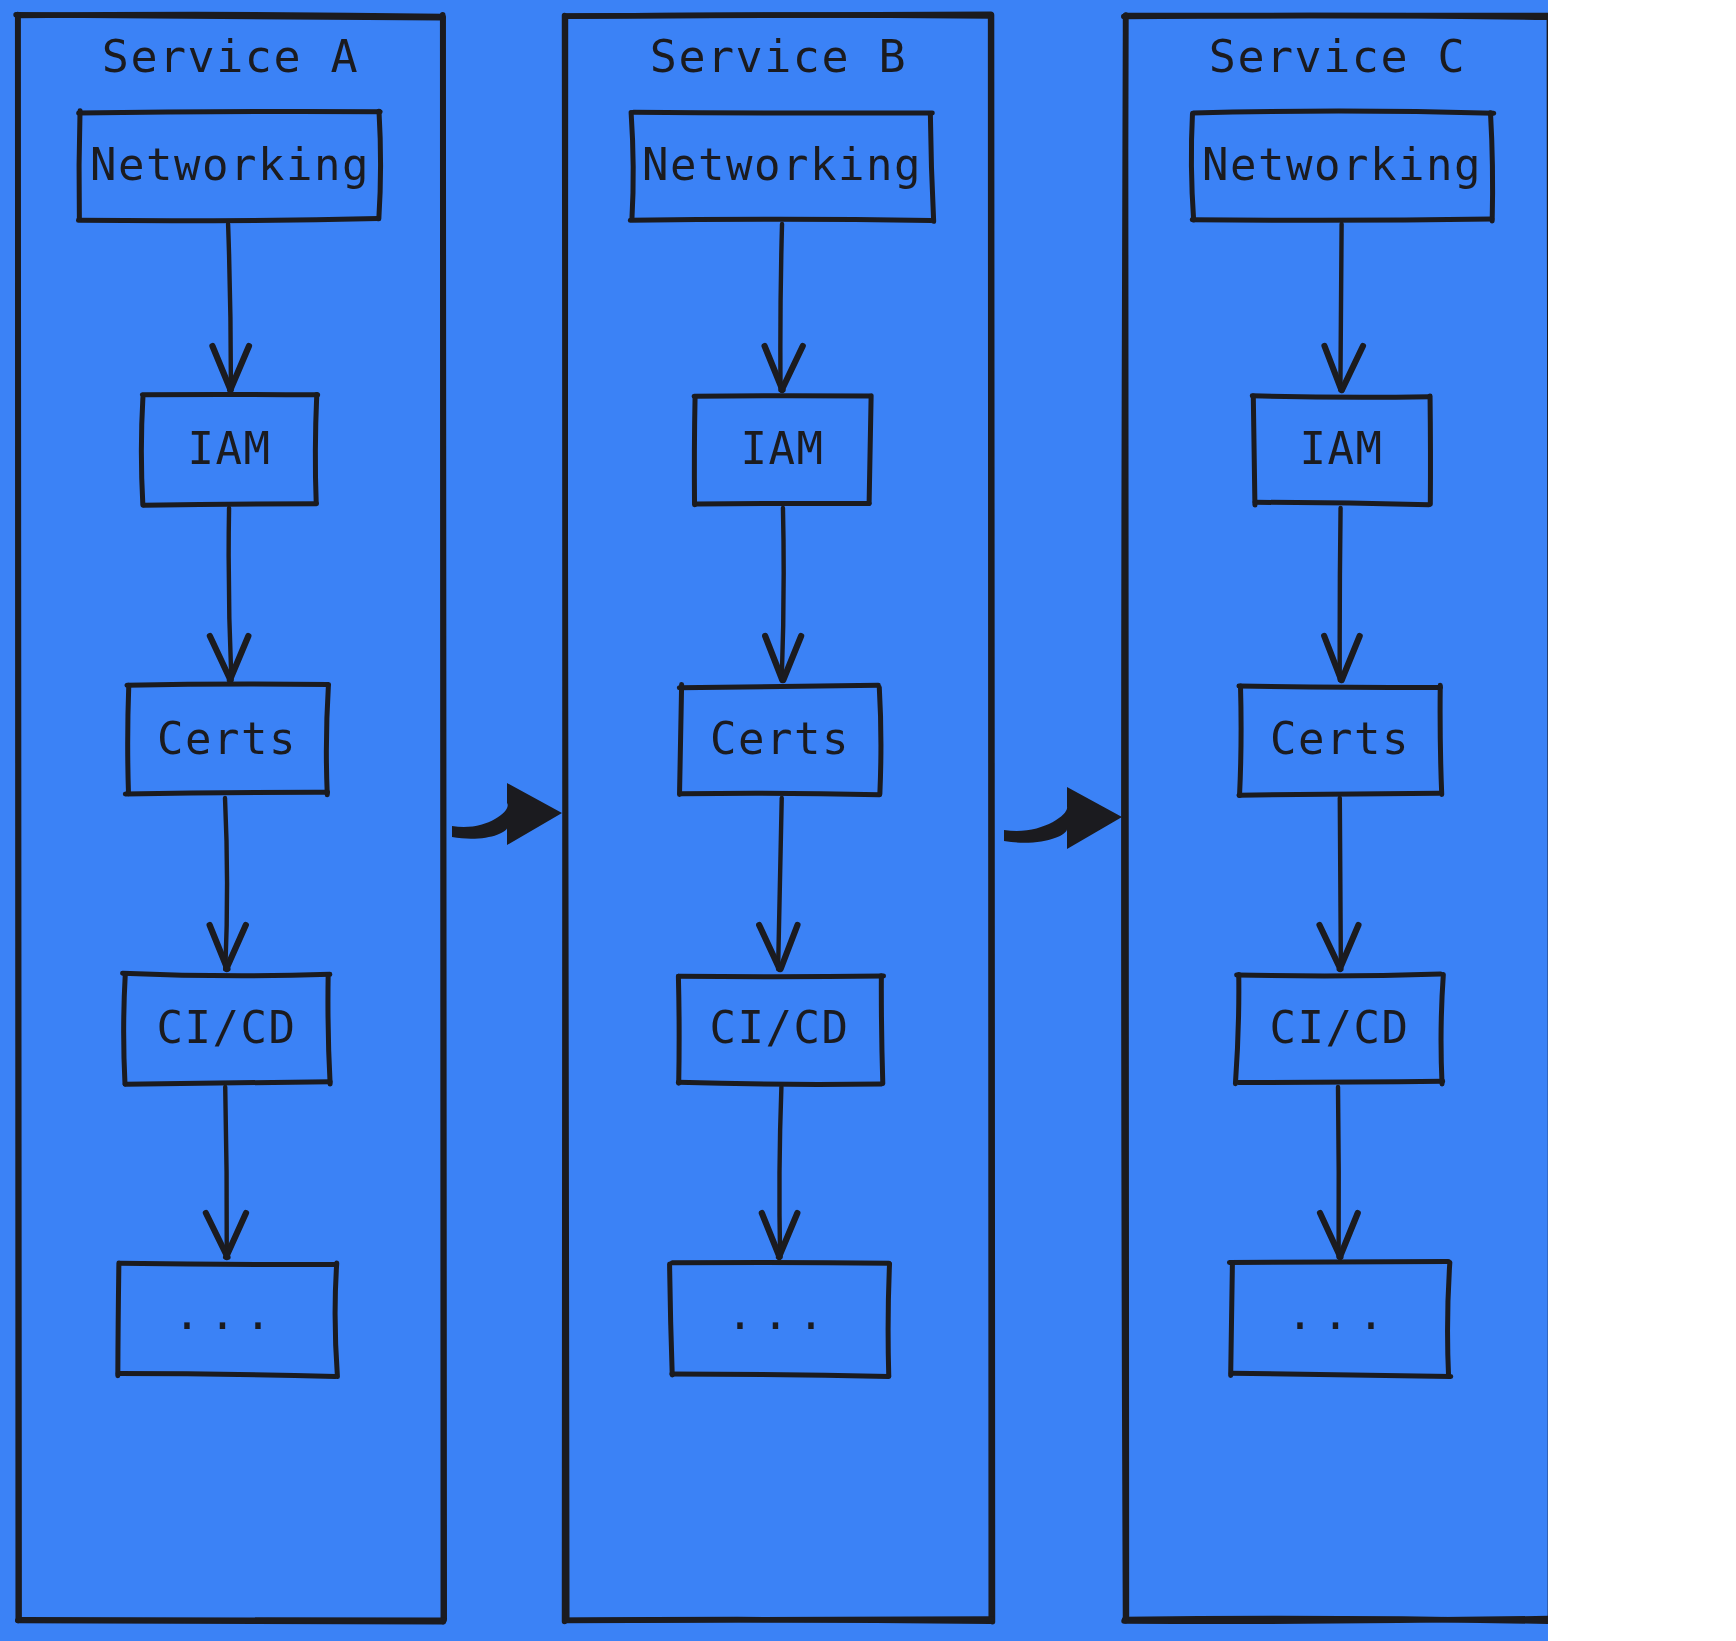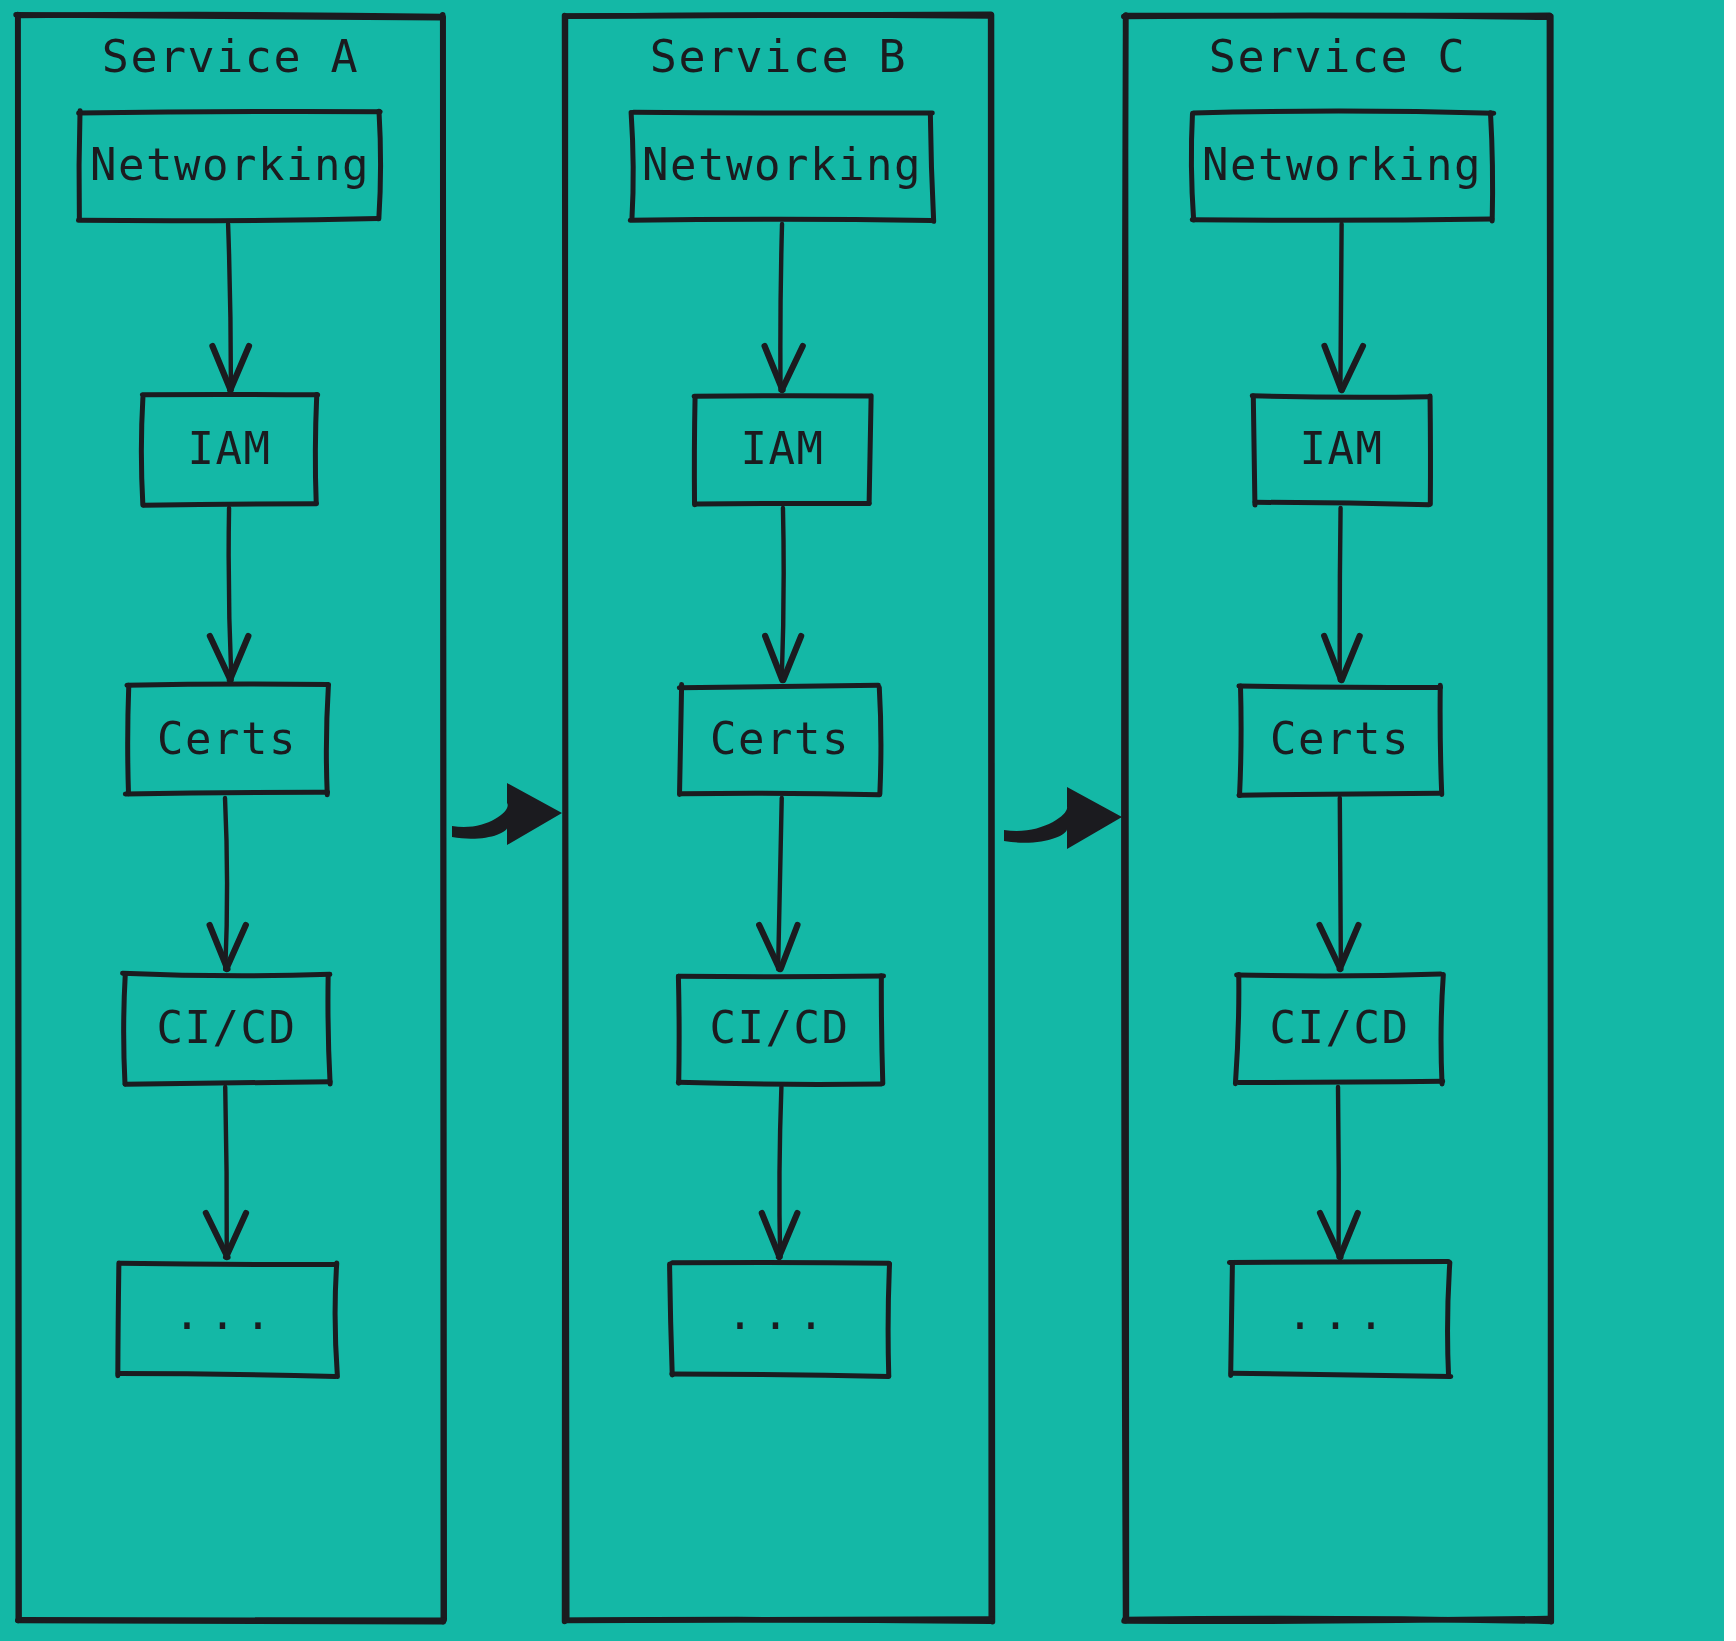--- a/index.html
+++ b/index.html
@@ -5,23 +5,23 @@
   html, body {
     margin: 0;
     padding: 0;
     background: #ffffff;
   }
   body {
     font-family: "DejaVu Sans Mono", "Liberation Mono", monospace;
   }
   #canvas-root {
     position: relative;
-    width: 1724px;
+    width: 1548px;
     height: 1641px;
-    background: #14b8a6;
+    background: #3b82f6;
     overflow: hidden;
   }
   svg#diagram {
     display: block;
     width: 1736px;
     height: 1641px;
   }
   .sk-stroke {
     fill: none;
     stroke: #1b1b1f;

